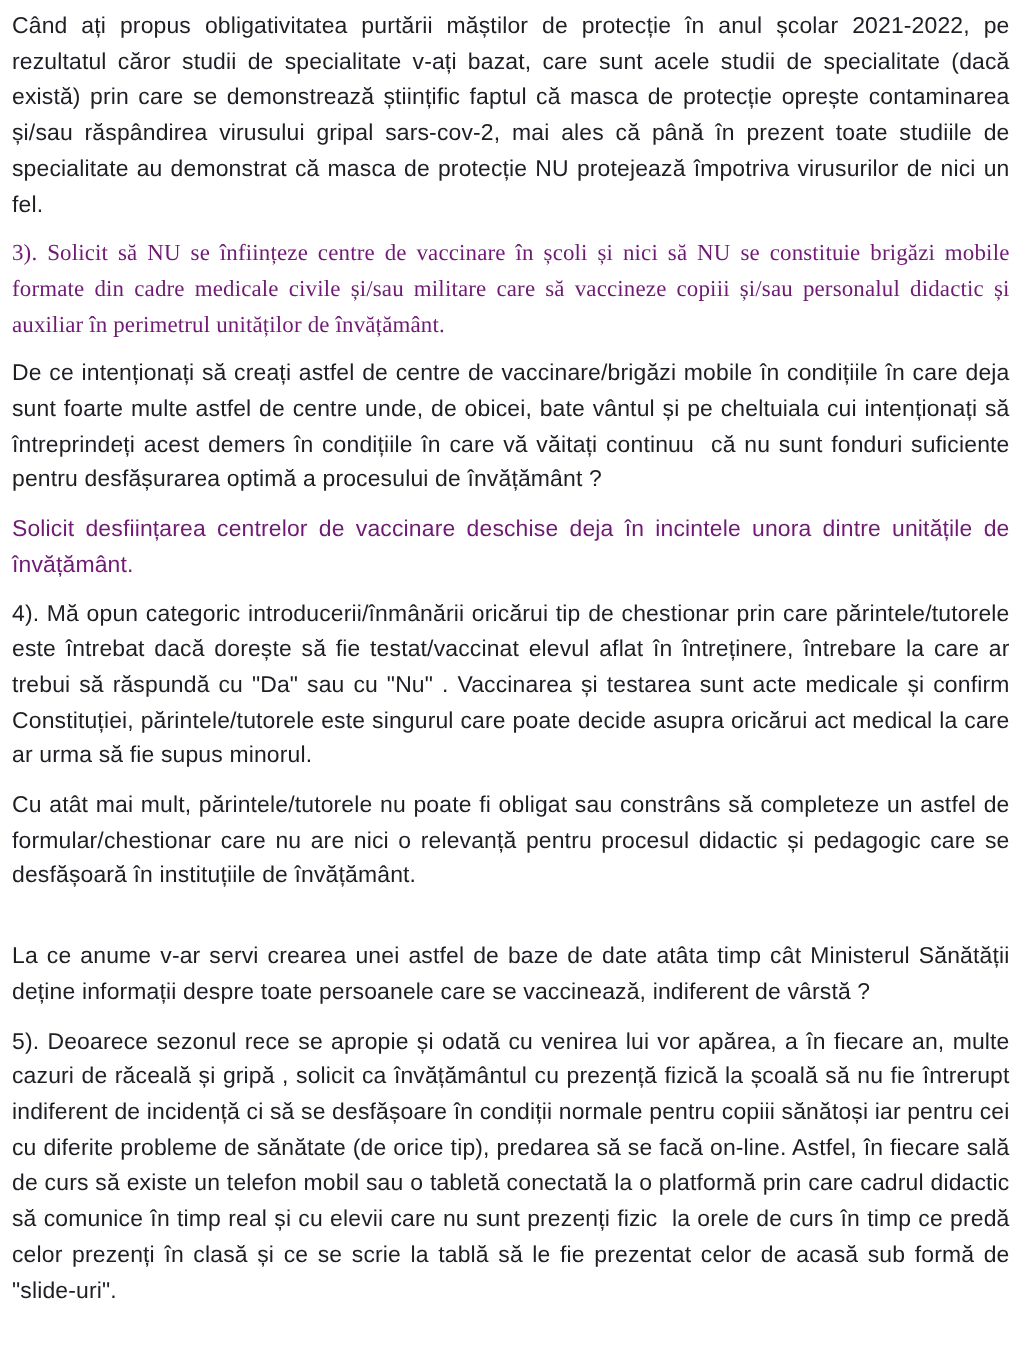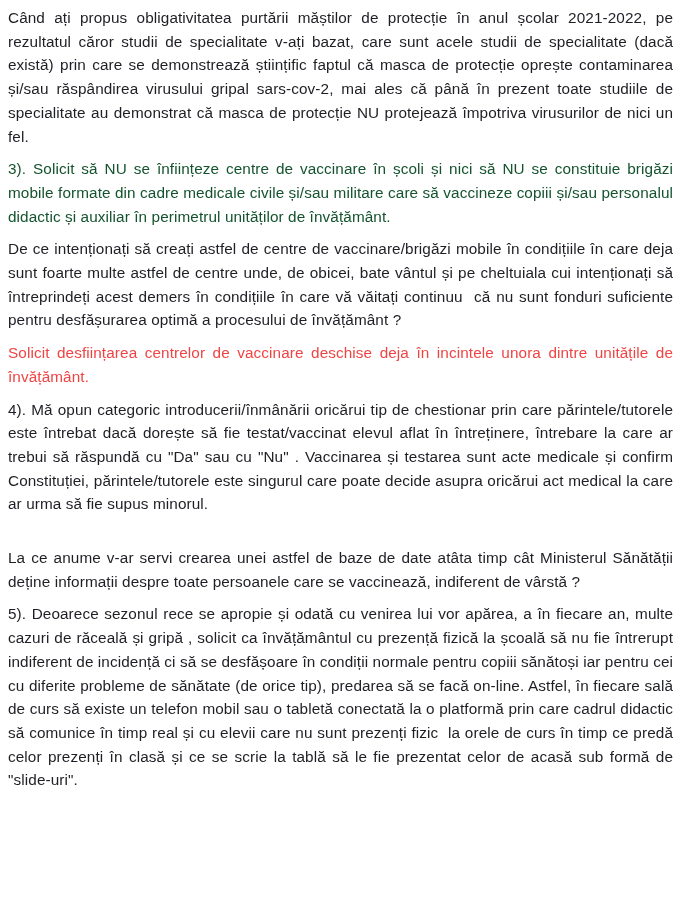--- a/index.html
+++ b/index.html
@@ -30,19 +30,20 @@
     text-justify: inter-word;
     white-space: pre-wrap;
     letter-spacing: 0.1px;
   }
 </style>
 </head>
 <body style="background: rgb(255, 255, 255);">
 
 <div class="page">
   <p class="para" style="color: rgb(30, 30, 36);">Când ați propus obligativitatea purtării măștilor de protecție în anul școlar 2021-2022, pe rezultatul căror studii de specialitate v-ați bazat, care sunt acele studii de specialitate (dacă există) prin care se demonstrează științific faptul că masca de protecție oprește contaminarea și/sau răspândirea virusului gripal sars-cov-2, mai ales că până în prezent toate studiile de specialitate au demonstrat că masca de protecție NU protejează împotriva virusurilor de nici un fel.</p>
-  <p class="para" style="color: #14532d;">3). Solicit să NU se înființeze centre de vaccinare în școli și nici să NU se constituie brigăzi mobile formate din cadre medicale civile și/sau militare care să vaccineze copiii și/sau personalul didactic și auxiliar în perimetrul unităților de învățământ.</p>
+  <p class="para" style="color: #701a75; font-family: Liberation Serif, serif;">3). Solicit să NU se înființeze centre de vaccinare în școli și nici să NU se constituie brigăzi mobile formate din cadre medicale civile și/sau militare care să vaccineze copiii și/sau personalul didactic și auxiliar în perimetrul unităților de învățământ.</p>
   <p class="para" style="color: rgb(30, 30, 36);">De ce intenționați să creați astfel de centre de vaccinare/brigăzi mobile în condițiile în care deja sunt foarte multe astfel de centre unde, de obicei, bate vântul și pe cheltuiala cui intenționați să întreprindeți acest demers în condițiile în care vă văitați continuu  că nu sunt fonduri suficiente pentru desfășurarea optimă a procesului de învățământ ?</p>
-  <p class="para" style="color: #ef4444;">Solicit desființarea centrelor de vaccinare deschise deja în incintele unora dintre unitățile de învățământ.</p>
+  <p class="para" style="color: #701a75;">Solicit desființarea centrelor de vaccinare deschise deja în incintele unora dintre unitățile de învățământ.</p>
   <p class="para" style="color: rgb(30, 30, 36);">4). Mă opun categoric introducerii/înmânării oricărui tip de chestionar prin care părintele/tutorele este întrebat dacă dorește să fie testat/vaccinat elevul aflat în întreținere, întrebare la care ar trebui să răspundă cu "Da" sau cu "Nu" . Vaccinarea și testarea sunt acte medicale și confirm Constituției, părintele/tutorele este singurul care poate decide asupra oricărui act medical la care ar urma să fie supus minorul.</p>
+  <p class="para" style="color: rgb(30, 30, 36);">Cu atât mai mult, părintele/tutorele nu poate fi obligat sau constrâns să completeze un astfel de formular/chestionar care nu are nici o relevanță pentru procesul didactic și pedagogic care se desfășoară în instituțiile de învățământ.</p>
   <p class="para" style="color: rgb(30, 30, 36); margin-top: 30px;">La ce anume v-ar servi crearea unei astfel de baze de date atâta timp cât Ministerul Sănătății deține informații despre toate persoanele care se vaccinează, indiferent de vârstă ?</p>
   <p class="para" style="color: rgb(30, 30, 36);">5). Deoarece sezonul rece se apropie și odată cu venirea lui vor apărea, a în fiecare an, multe cazuri de răceală și gripă , solicit ca învățământul cu prezență fizică la școală să nu fie întrerupt indiferent de incidență ci să se desfășoare în condiții normale pentru copiii sănătoși iar pentru cei cu diferite probleme de sănătate (de orice tip), predarea să se facă on-line. Astfel, în fiecare sală de curs să existe un telefon mobil sau o tabletă conectată la o platformă prin care cadrul didactic să comunice în timp real și cu elevii care nu sunt prezenți fizic  la orele de curs în timp ce predă celor prezenți în clasă și ce se scrie la tablă să le fie prezentat celor de acasă sub formă de "slide-uri".</p>
 </div>
 
 </body></html>

